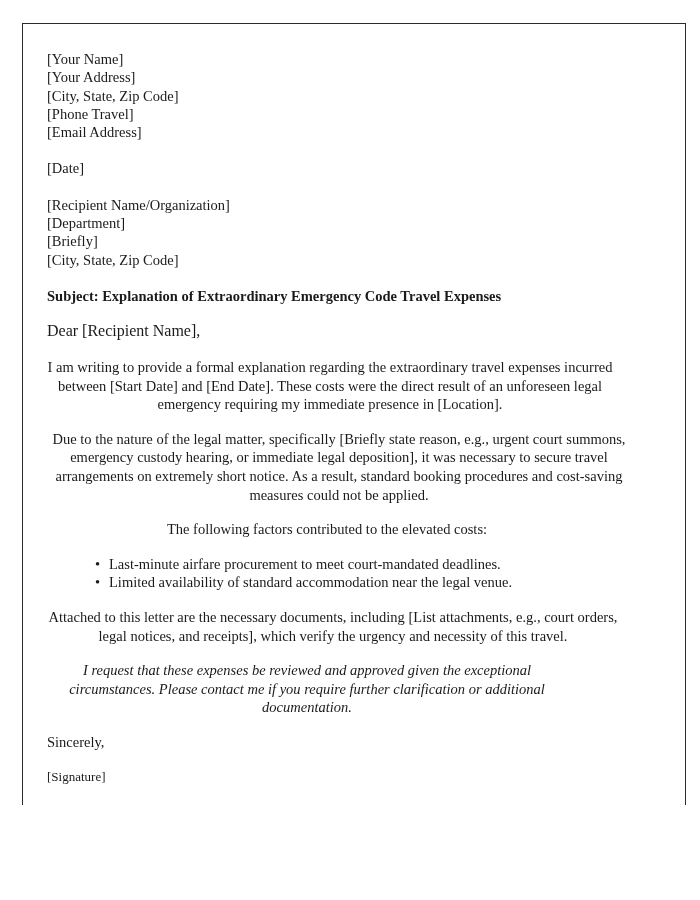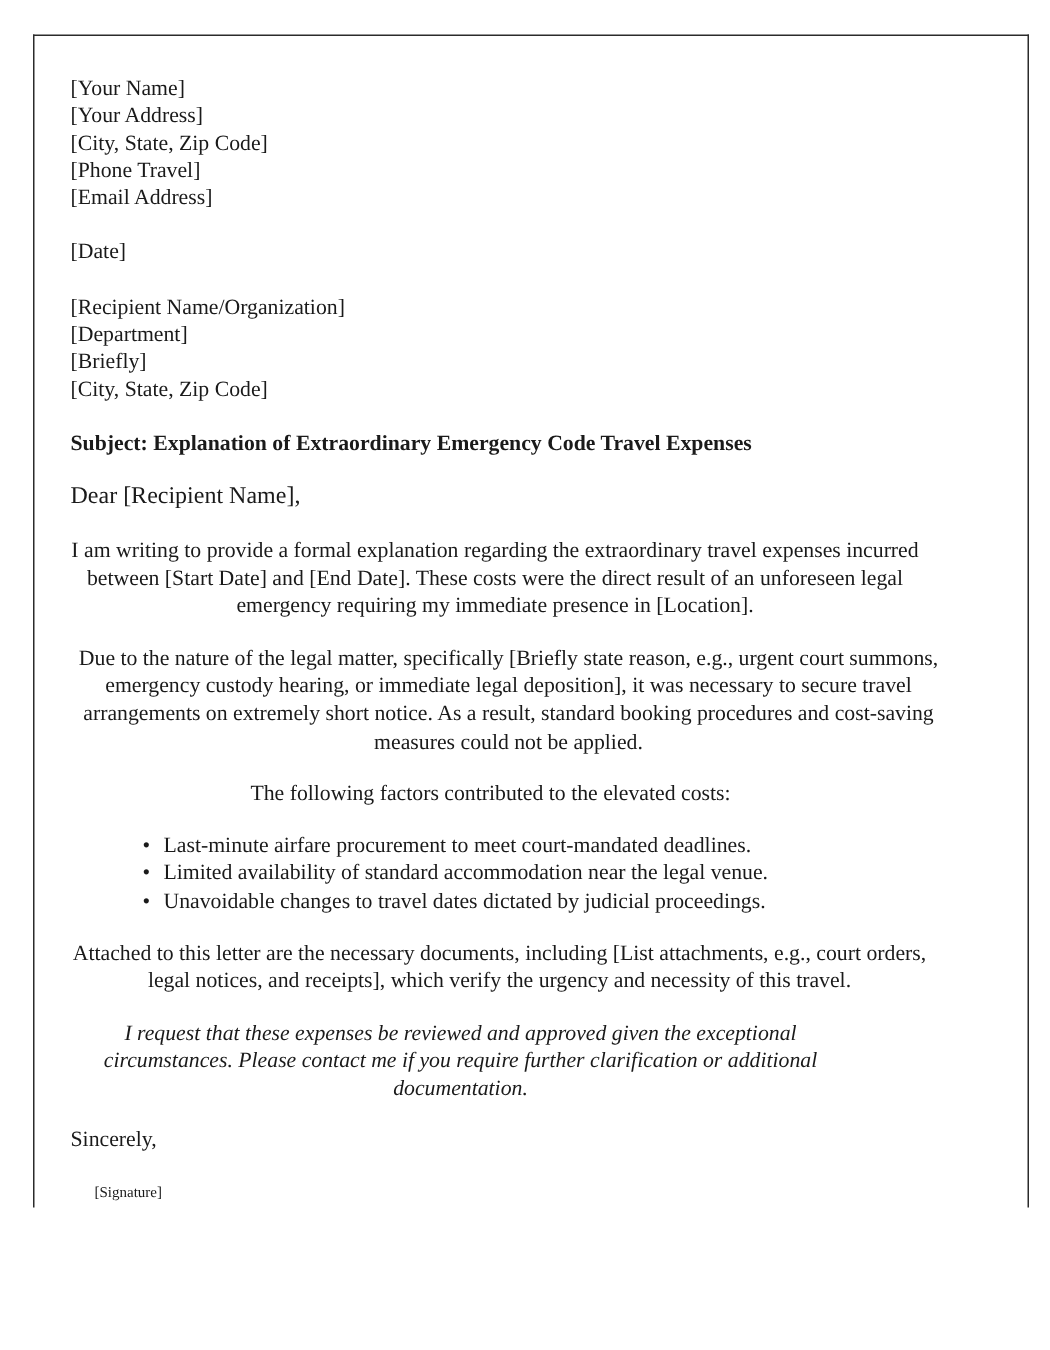--- a/index.html
+++ b/index.html
@@ -97,23 +97,23 @@
     line-height: 18.6px;
   }
 
   .closing {
     font-size: 14.5px;
     line-height: 18.5px;
     margin: 0 0 17px 0;
   }
 
   .signature {
-    font-size: 10px;
+    font-size: 13px;
     line-height: 18.5px;
-    margin: 16px;
+    margin: 0;
   }
 </style>
 </head>
 <body>
 
 <div class="page">
   <div class="page-inner">
 
     <div class="addr-block">
       <div class="addr-line">[Your Name]</div>
@@ -140,21 +140,20 @@
 
     <p class="para w1">I am writing to provide a formal explanation regarding the extraordinary travel expenses incurred between [Start Date] and [End Date]. These costs were the direct result of an unforeseen legal emergency requiring my immediate presence in [Location].</p>
 
     <p class="para w2">Due to the nature of the legal matter, specifically [Briefly state reason, e.g., urgent court summons, emergency custody hearing, or immediate legal deposition], it was necessary to secure travel arrangements on extremely short notice. As a result, standard booking procedures and cost-saving measures could not be applied.</p>
 
     <p class="para w3">The following factors contributed to the elevated costs:</p>
 
     <ul class="factors">
       <li>Last-minute airfare procurement to meet court-mandated deadlines.</li>
       <li>Limited availability of standard accommodation near the legal venue.</li>
-      <li>Unavoidable changes to travel dates dictated by judicial proceedings.</li>
     </ul>
 
     <p class="para w4">Attached to this letter are the necessary documents, including [List attachments, e.g., court orders, legal notices, and receipts], which verify the urgency and necessity of this travel.</p>
 
     <p class="para w5">I request that these expenses be reviewed and approved given the exceptional circumstances. Please contact me if you require further clarification or additional documentation.</p>
 
     <div class="closing">Sincerely,</div>
 
     <div class="signature">[Signature]</div>
 

